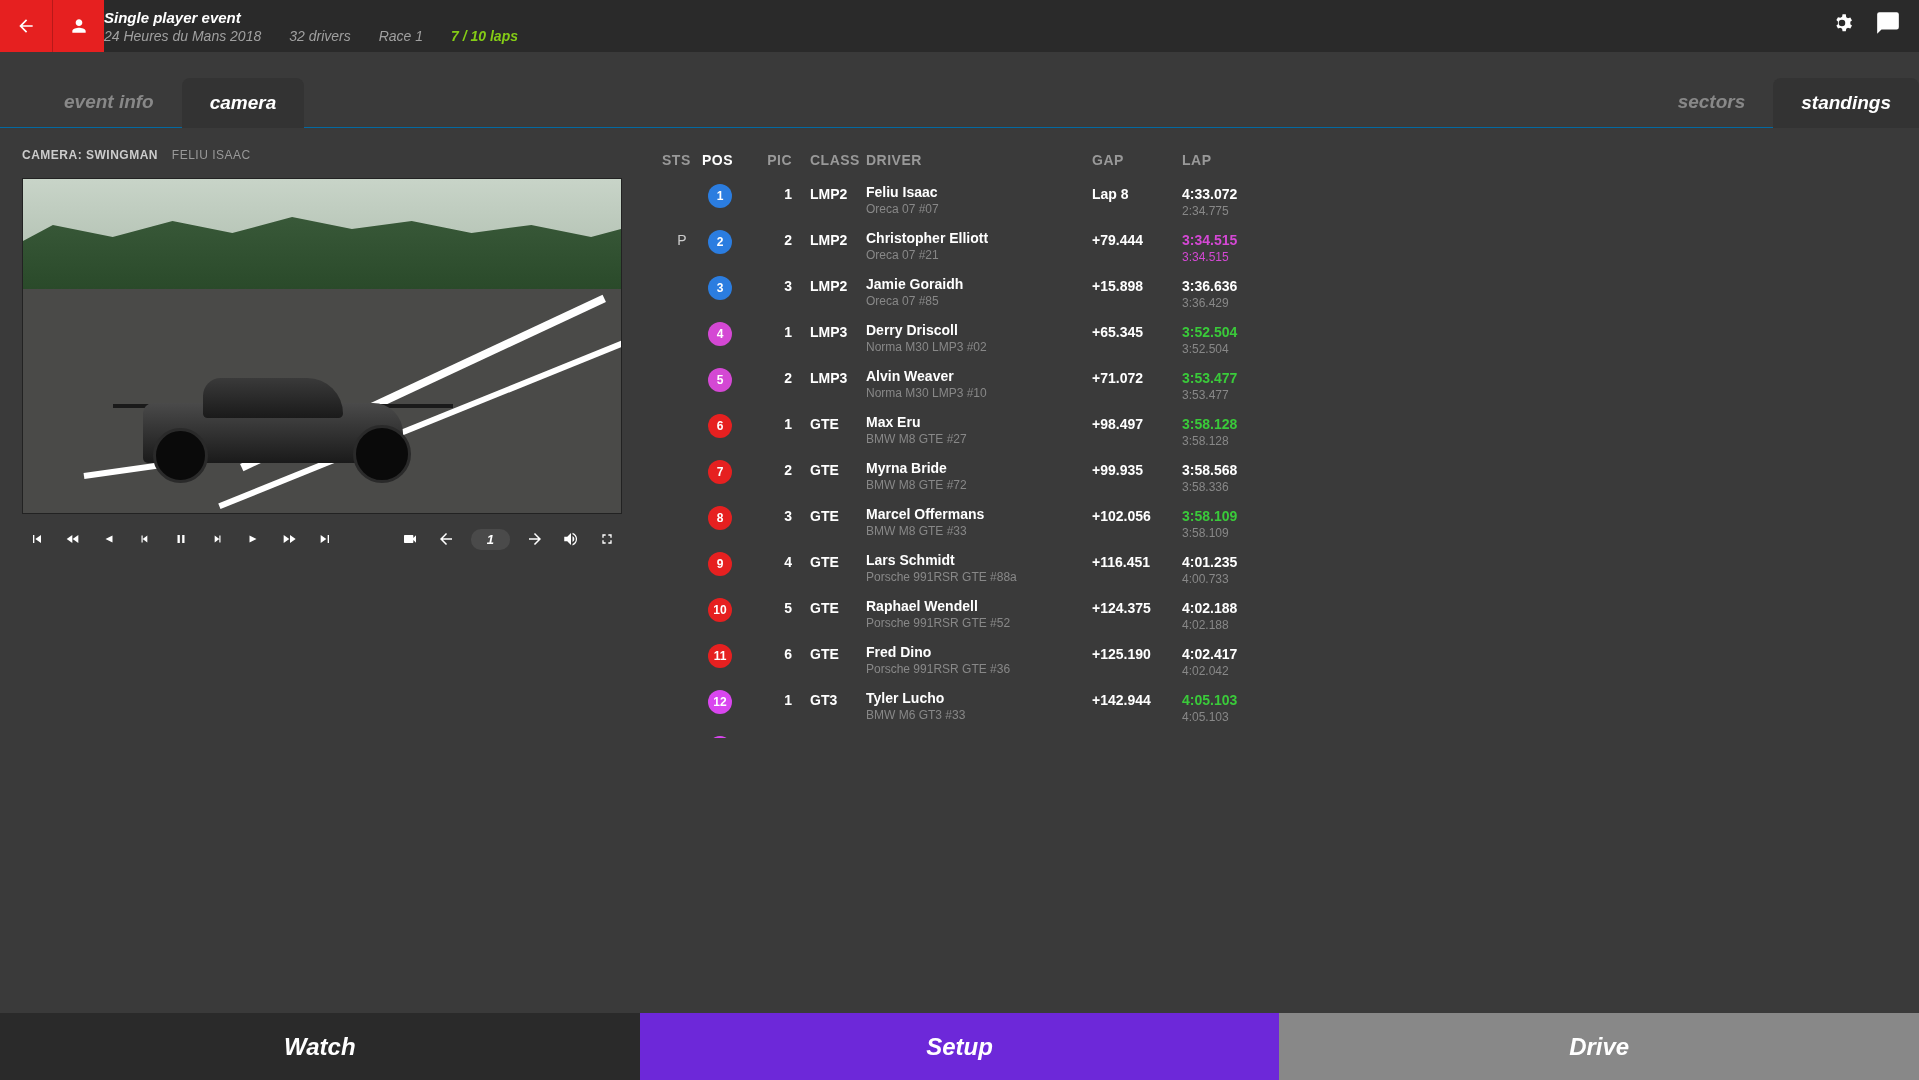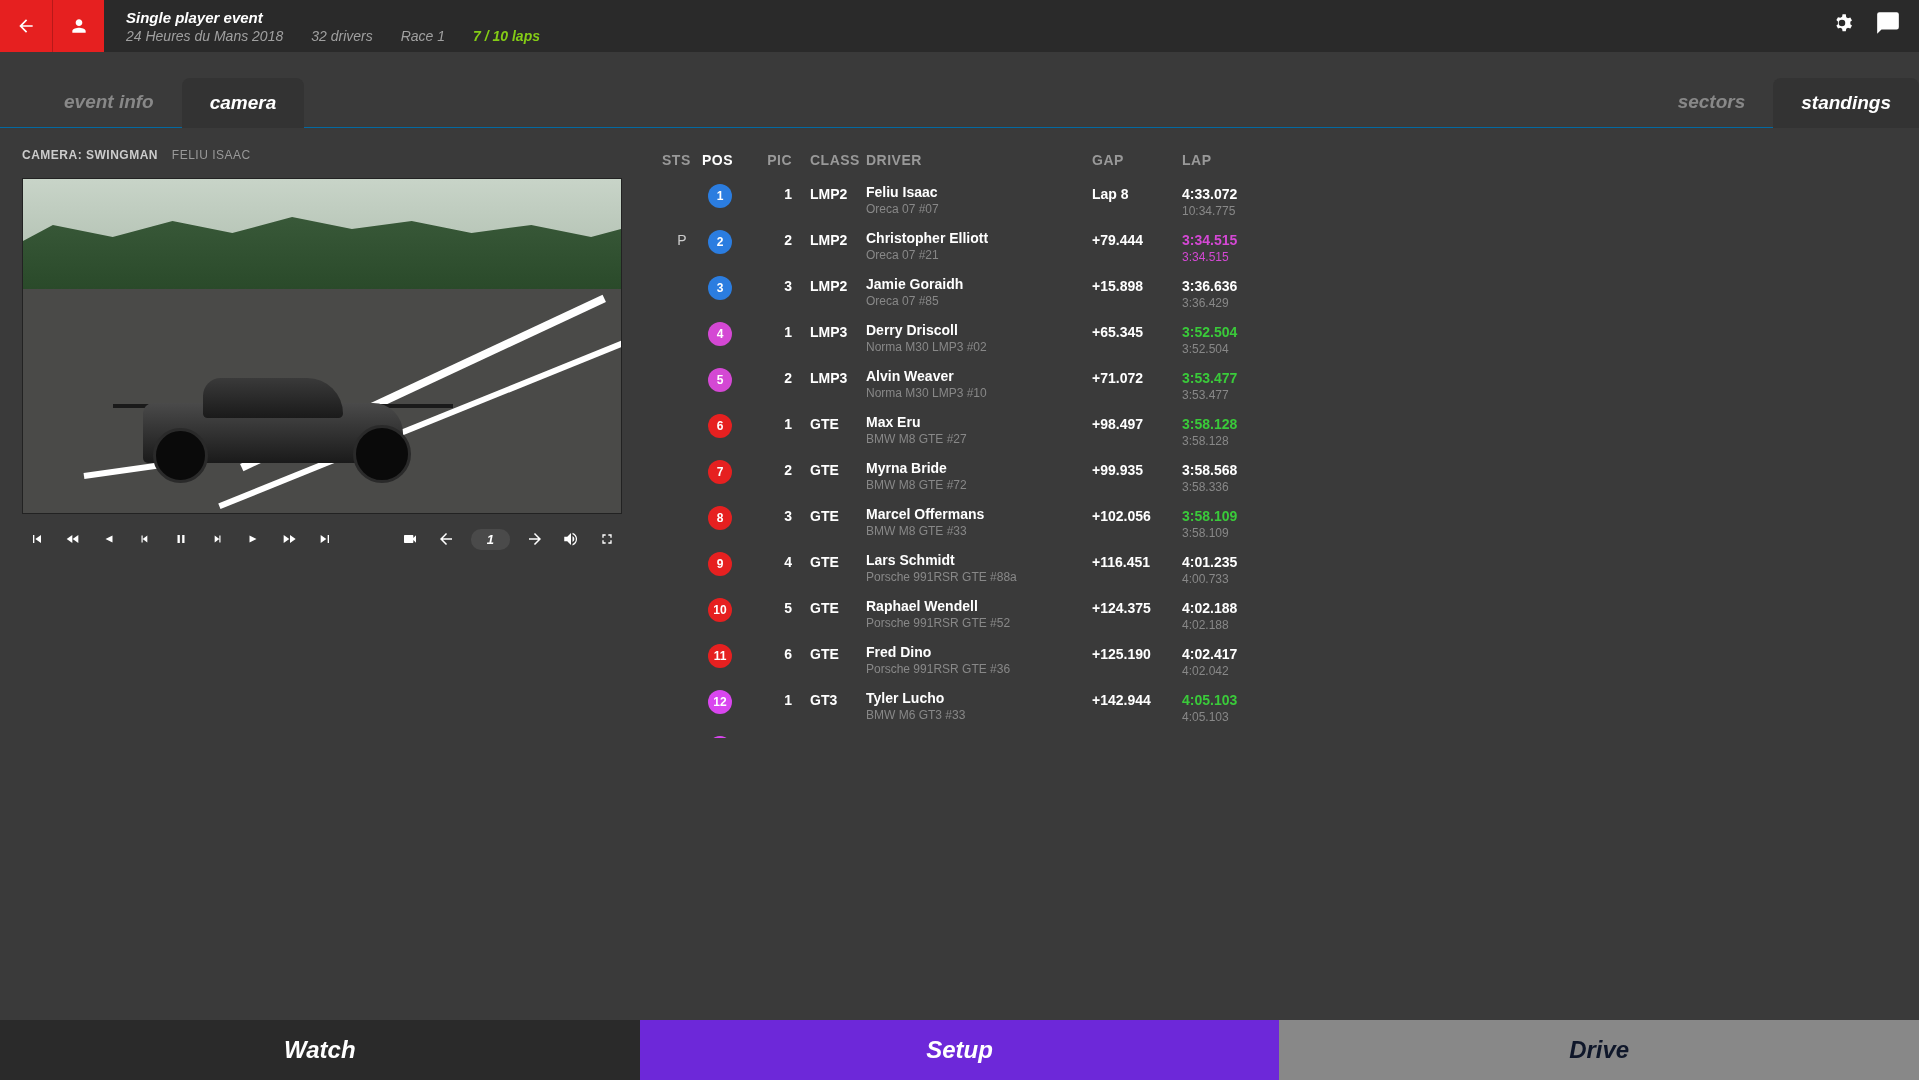--- a/index.html
+++ b/index.html
@@ -1,20 +1,20 @@
 <!DOCTYPE html>
 <html><head>
 <meta charset="utf-8">
 <style>
 *{margin:0;padding:0;box-sizing:border-box;font-family:'Segoe UI',Arial,sans-serif}
 body{background:#3a3a3a;color:#fff;width:1919px;height:1080px;overflow:hidden;position:relative}
 .topbar{height:52px;display:flex;align-items:center;background:#2a2a2a}
 .back-btn{width:52px;height:52px;background:#e62020;display:flex;align-items:center;justify-content:center;cursor:pointer}
 .person-btn{width:52px;height:52px;background:#e62020;display:flex;align-items:center;justify-content:center;border-left:1px solid rgba(0,0,0,0.2);cursor:pointer}
-.title-area{padding-left:22px;display:flex;flex-direction:column;justify-content:center}
+.title-area{display:flex;flex-direction:column;justify-content:center}
 .event-title{font-style:italic;font-weight:700;font-size:15px;color:#fff}
 .subtitle-row{display:flex;gap:28px;font-style:italic;color:#a0a0a0;font-size:14px;margin-top:2px}
 .subtitle-row .laps{color:#84cc16;font-weight:700}
 .top-right{position:absolute;right:18px;top:10px;display:flex;gap:20px;align-items:center}
 .tabs-row{display:flex;align-items:flex-end;height:56px;padding:0 0 0 36px;margin-top:20px;border-bottom:1px solid #0369a1}
 .tab{padding:14px 28px;font-style:italic;font-weight:700;font-size:19px;color:#888;cursor:pointer}
 .tab.active{color:#fff;background:#333;border-radius:8px 8px 0 0;position:relative;top:1px}
 .tabs-right{margin-left:auto;display:flex}
 .content{display:flex;padding:20px 26px 0 22px;gap:40px;height:700px}
 .left-col{width:600px}
@@ -60,25 +60,25 @@
 .gap{width:90px;font-weight:700;padding-top:2px}
 .lap-cell{width:90px;padding-top:2px}
 .lap-main{font-weight:700}
 .lap-sub{font-size:12px;color:#888;margin-top:2px}
 .c-blue{background:#2b7de0}
 .c-pink{background:#d448d4}
 .c-red{background:#e62020}
 .c-green{background:#d946ef}
 .t-green{color:#3aca3a}
 .t-pink{color:#d448d4}
-.bottom-nav{position:absolute;bottom:0;left:0;right:0;height:60px;display:flex}
+.bottom-nav{position:absolute;bottom:0;left:0;right:0;height:67px;display:flex}
 .nav-btn{flex:1;display:flex;align-items:center;justify-content:center;font-style:italic;font-weight:700;font-size:24px;cursor:pointer}
 .nav-watch{background:#2a2a2a;color:#fff}
 .nav-setup{background:#6d28d9;color:#fff}
-.nav-drive{background:#888;color:#0f172a}
+.nav-drive{background:#888;color:#ffffff}
 svg{fill:currentColor}
 </style>
 </head>
 <body>
 
 <div class="topbar">
   <div class="back-btn">
     <svg width="20" height="20" viewBox="0 0 24 24">
         <path d="M20 11H7.8l5.6-5.6L12 4l-8 8 8 8 1.4-1.4L7.8 13H20z"></path>
       </svg>
@@ -231,21 +231,21 @@
           </div>
     <div class="pic">1</div>
     <div class="class">LMP2</div>
     <div class="driver-cell">
       <div class="driver-name">Feliu Isaac</div>
       <div class="car-name">Oreca 07 #07</div>
     </div>
     <div class="gap">Lap 8</div>
     <div class="lap-cell">
       <div class="lap-main ">4:33.072</div>
-      <div class="lap-sub"><span>10:34.775</span></div>
+      <div class="lap-sub"><span>2:34.775</span></div>
     </div>
         </div>
         <div class="row">
     <div class="sts">P</div>
     <div class="pos-wrap">
             <div class="pos-badge c-blue">2</div>
           </div>
     <div class="pic">2</div>
     <div class="class">LMP2</div>
     <div class="driver-cell">

